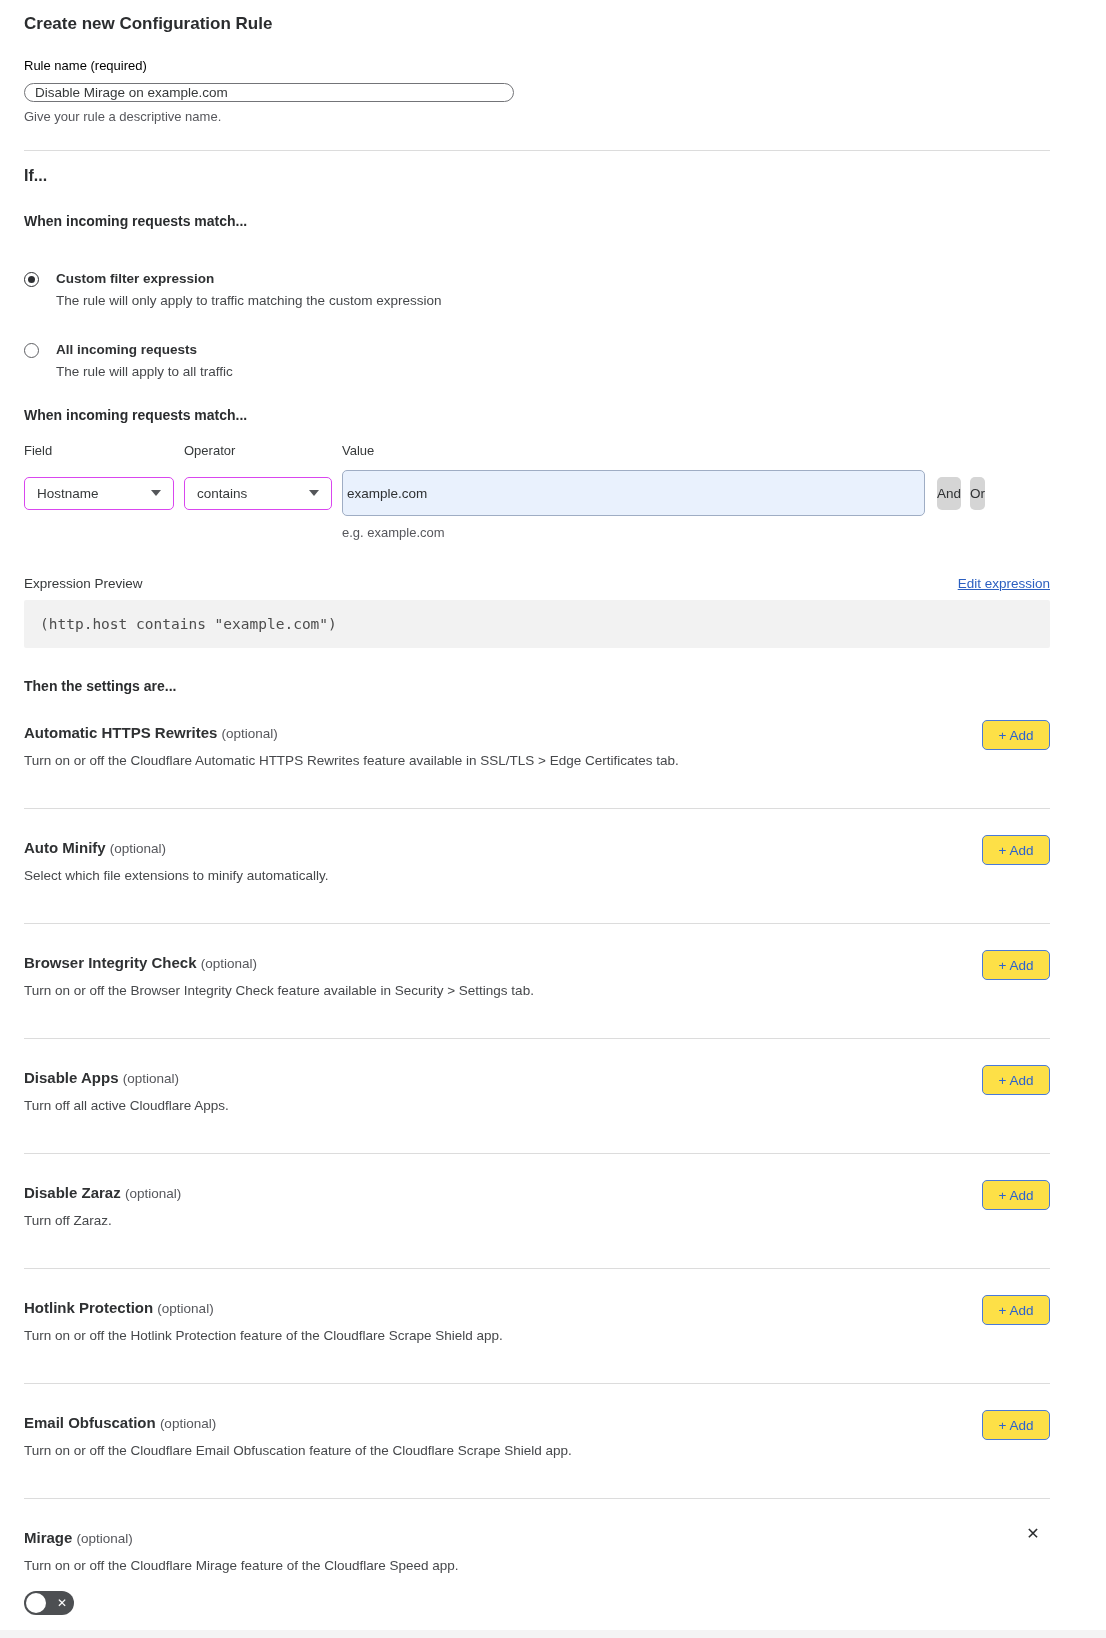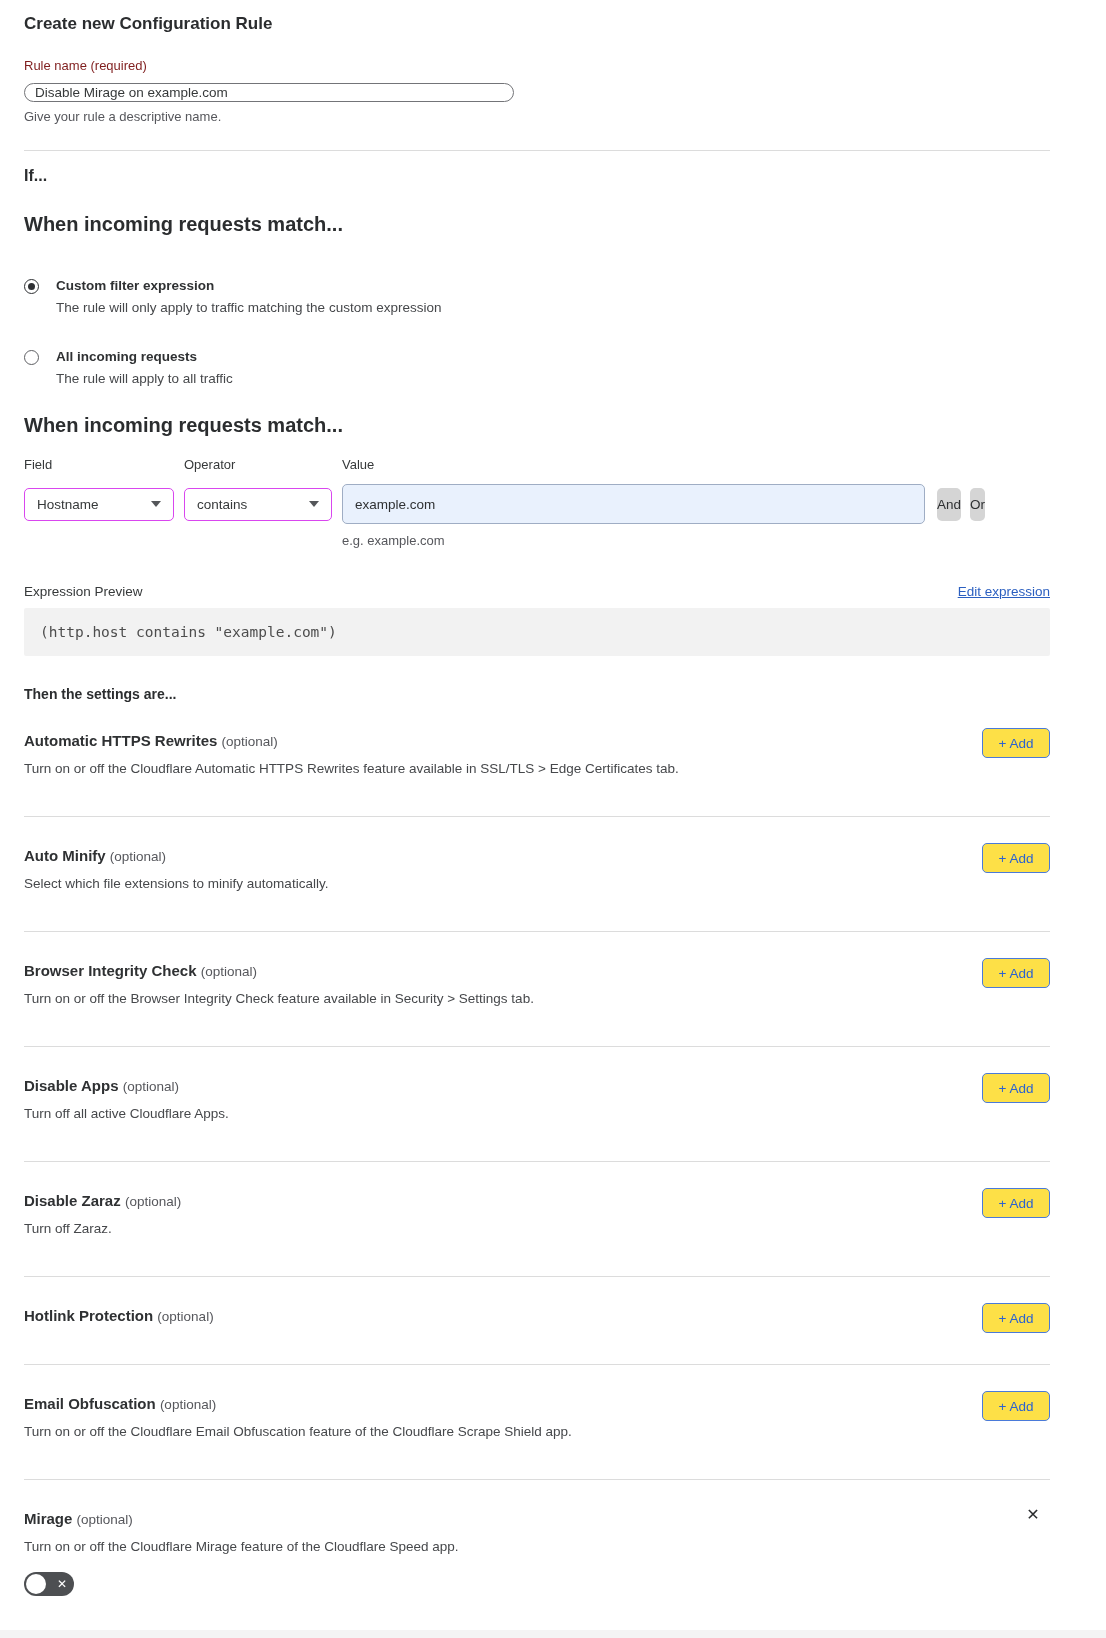--- a/index.html
+++ b/index.html
@@ -7,33 +7,33 @@
   body {
     font-family: "Liberation Sans", sans-serif;
     color: #36393a;
     font-size: 13.5px;
     position: relative;
   }
   .content { padding: 14px 56px 0 24px; position: relative; }
 
   .page-title { font-size: 17px; font-weight: 700; color: #2b2d2f; }
 
-  .field-label { font-size: 13px; color: #7f1d1d; margin-top: 24px; }
+  .field-label { font-size: 13px; color: #000000; margin-top: 24px; }
   .rule-input {
     margin-top: 10px; width: 490px; height: 19px;
     border: 1px solid #737478; border-radius: 11px;
     padding: 0 10px; font-size: 13.5px; color: #36393a;
     font-family: "Liberation Sans", sans-serif; background: #fff; outline: none; display: block;
   }
   .help-text { margin-top: 7px; font-size: 13px; color: #56575c; }
 
   .divider { border: none; border-top: 1px solid #dcdcdc; margin-top: 26px; }
 
   .if-heading { font-size: 16px; font-weight: 700; color: #2b2d2f; margin-top: 16px; }
-  .match-heading { font-size: 20px; font-weight: 700; color: #2b2d2f; margin-top: 28px; }
+  .match-heading { font-size: 14px; font-weight: 700; color: #2b2d2f; margin-top: 28px; }
 
   .radio-option { display: flex; margin-top: 42px; cursor: pointer; }
   .radio-option + .radio-option { margin-top: 34px; }
   .radio-circle {
     width: 15px; height: 15px; border-radius: 50%;
     border: 1.5px solid #5e5f63; margin-top: 1px; flex: 0 0 auto;
     position: relative; background: #fff;
   }
   .radio-circle.checked { border-color: #2e3033; }
   .radio-circle.checked::after {
@@ -49,22 +49,22 @@
   .select-box {
     height: 33px; border: 1px solid #d946ef; border-radius: 5px; background: #fff;
     display: flex; align-items: center; justify-content: space-between;
     padding: 0 12px; cursor: pointer; font-size: 13.5px; color: #36393a;
   }
   .caret {
     width: 0; height: 0; border-left: 5px solid transparent; border-right: 5px solid transparent;
     border-top: 6px solid #54565a; margin-left: 8px;
   }
   .value-input {
-    height: 40px; width: 583px; border: 1px solid #9fadc4; border-radius: 5px;
-    background: #e9f1fd; padding: 0 12px; font-size: 13.5px; color: #2f3133;
+    height: 46px; width: 583px; border: 1px solid #9fadc4; border-radius: 5px;
+    background: #e9f1fd; padding: 0 4px; font-size: 13.5px; color: #2f3133;
     font-family: "Liberation Sans", sans-serif; outline: none;
   }
   .pill-btn {
     height: 33px; border: none; border-radius: 5px; background: #d5d5d5;
     color: #2f3133; font-size: 13.5px; font-family: "Liberation Sans", sans-serif;
     cursor: pointer; padding: 0 0;
   }
   .cond-hint { margin-top: 9px; font-size: 13px; color: #56575c; }
 
   .expr-row { display: flex; justify-content: space-between; align-items: baseline; margin-top: 36px; }
@@ -199,20 +199,21 @@
   </div>
 
   <div class="setting-row">
     <div class="setting-title"><span>Disable Zaraz</span> <span class="setting-optional">(optional)</span></div>
     <div class="setting-desc">Turn off Zaraz.</div>
     <button class="add-btn">+ Add</button>
   </div>
 
   <div class="setting-row">
     <div class="setting-title"><span>Hotlink Protection</span> <span class="setting-optional">(optional)</span></div>
+    <div class="setting-desc">Turn on or off the Hotlink Protection feature of the Cloudflare Scrape Shield app.</div>
     <button class="add-btn">+ Add</button>
   </div>
 
   <div class="setting-row">
     <div class="setting-title"><span>Email Obfuscation</span> <span class="setting-optional">(optional)</span></div>
     <div class="setting-desc">Turn on or off the Cloudflare Email Obfuscation feature of the Cloudflare Scrape Shield app.</div>
     <button class="add-btn">+ Add</button>
   </div>
 
   <div class="setting-row last">

